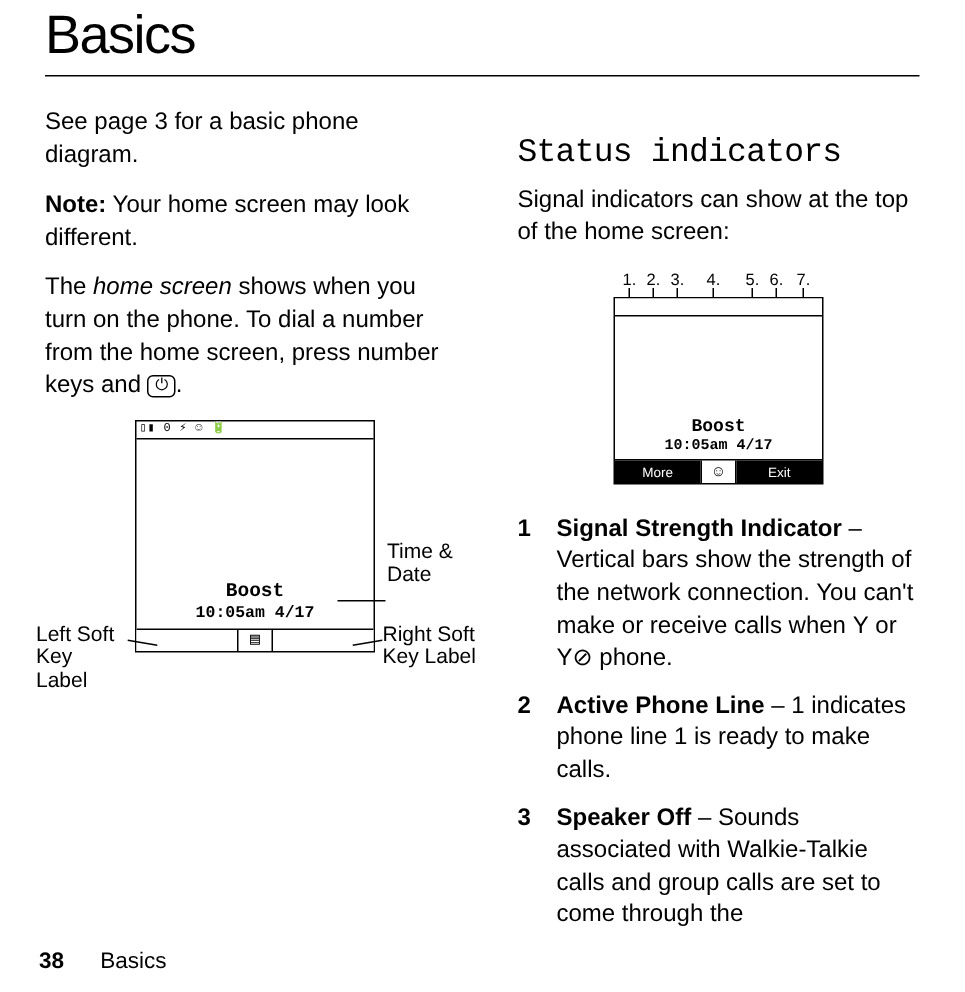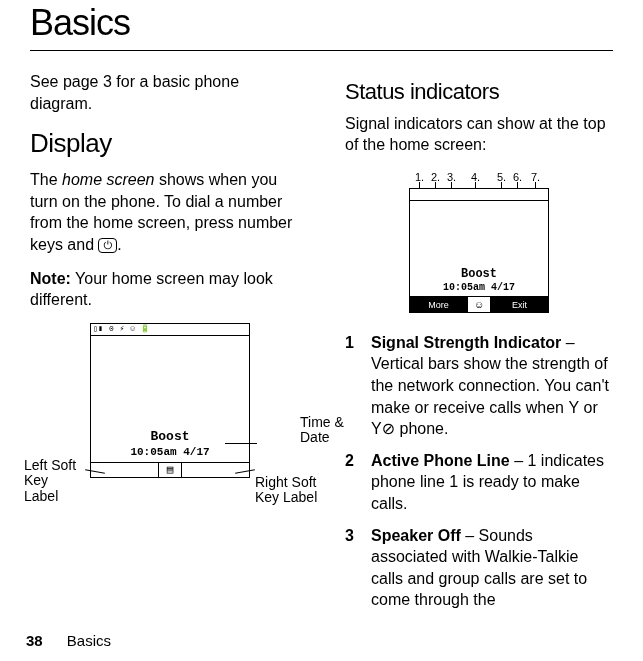--- a/index.html
+++ b/index.html
@@ -43,22 +43,23 @@
   }
   .h2 {
     font-size: 26px;
     font-weight: 400;
     margin: 12px 0 8px 0;
     letter-spacing: -0.5px;
   }
   .h2b {
     font-size: 22px;
     font-weight: 400;
-    margin: 6px 0 6px 0;
+    margin: 16px 0 6px 0;
     letter-spacing: -0.5px;
+    font-family: Liberation Mono, monospace;
   }
   .ital {
     font-style: italic;
   }
   .bold {
     font-weight: 700;
   }
   .key {
     display: inline-block;
     border: 1.2px solid #000;
@@ -264,51 +265,50 @@
 
 <div class="page">
   <h1 class="title">Basics</h1>
   <hr class="hr">
 
   <div class="cols">
 
     <div class="col">
       <p>See page 3 for a basic phone diagram.</p>
 
-      <div class="h2">Display</div>
+
+      <p>
+        <span class="bold">Note:</span><span> Your home screen may look different.</span>
+      </p>
 
       <p>
         <span>The </span><span class="ital">home screen</span><span> shows when you turn on the phone. To dial a number from the home screen, press number keys and </span><span class="key">⏻</span><span>.</span>
-      </p>
-
-      <p>
-        <span class="bold">Note:</span><span> Your home screen may look different.</span>
       </p>
 
       <div class="diagram-wrap">
         <div class="phone">
           <div class="status">▯▮ 0 ⚡   ☺        🔋</div>
           <div class="body">
             <div class="brand">Boost</div>
             <div class="timeline">10:05am 4/17</div>
           </div>
           <div class="softbar">
             <div class="sk">Contcs</div>
             <div class="mid">▤</div>
             <div class="sk">Mesgs</div>
           </div>
         </div>
 
-        <div class="ann" style="left:228px; top:92px; width:55px;margin-left:42px;">Time &amp; Date</div>
+        <div class="ann" style="left:228px; top:80px; width:55px;">Time &amp; Date</div>
         <div class="ann-line" style="left:195px; top:120px; width:32px;"></div>
 
         <div class="ann left" style="left:-6px; top:135px; width:60px;">Left Soft Key Label</div>
         <div class="ann-line" style="left:55px; top:148px; width:20px; transform:rotate(10deg);"></div>
 
-        <div class="ann" style="left:225px; top:152px; width:70px;">Right Soft Key Label</div>
+        <div class="ann" style="left:225px; top:135px; width:70px;">Right Soft Key Label</div>
         <div class="ann-line" style="left:205px; top:148px; width:20px; transform:rotate(-10deg);"></div>
       </div>
 
     </div>
 
     <div class="col">
       <div class="h2b">Status indicators</div>
       <p>Signal indicators can show at the top of the home screen:</p>
 
       <div class="status-diagram">

